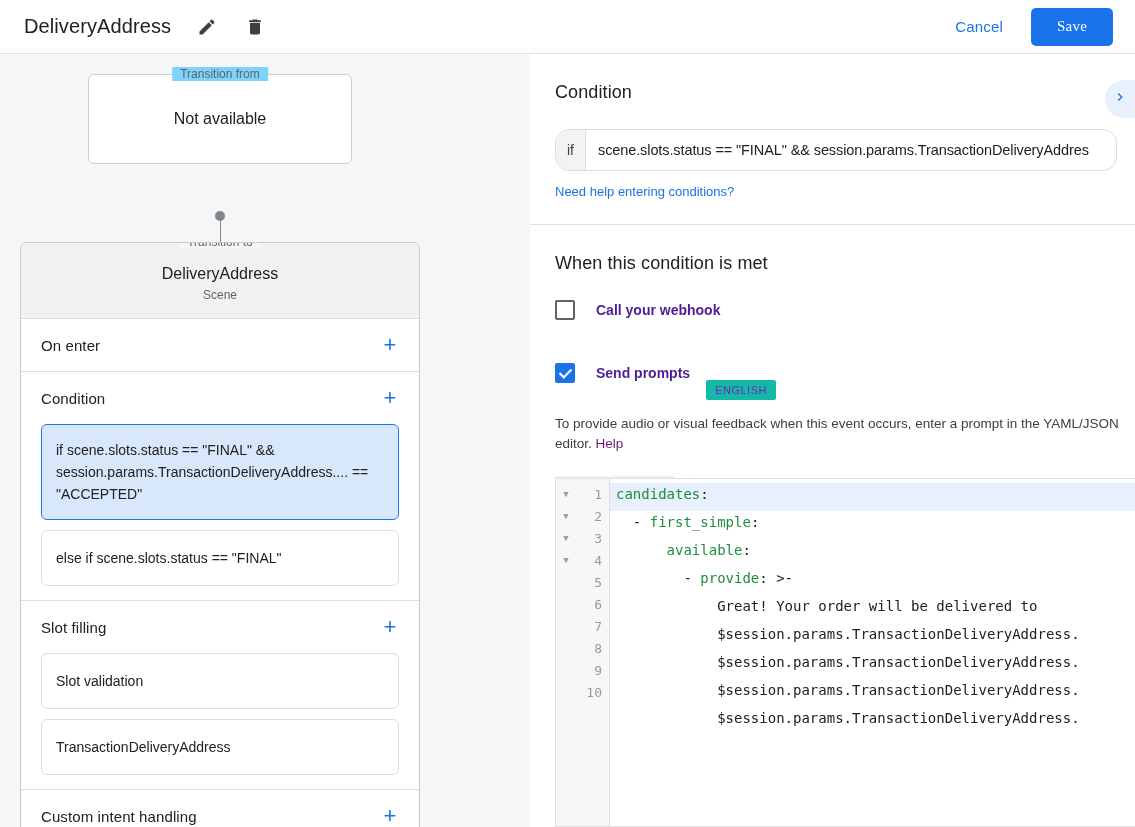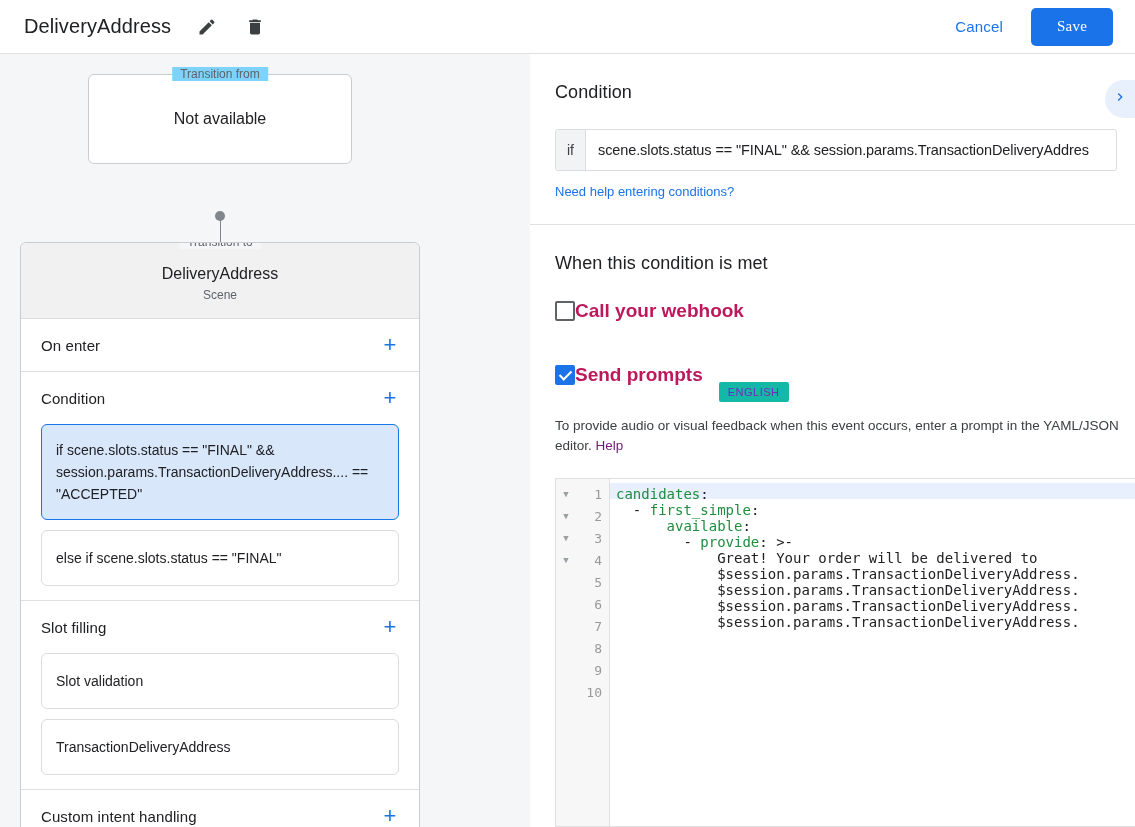--- a/index.html
+++ b/index.html
@@ -204,21 +204,21 @@
     width: 30px; height: 38px;
     background: #e8f0fe;
     border-radius: 19px 0 0 19px;
     display: flex; align-items: center; justify-content: center;
     cursor: pointer;
   }
   .cond-row {
     display: flex;
     margin-top: 26px;
     border: 1px solid #dadce0;
-    border-radius: 3px;
+    border-radius: 14px;
     height: 42px;
     overflow: hidden;
     width: 562px;
   }
   .cond-if {
     width: 30px;
     background: #f1f3f4;
     border-right: 1px solid #dadce0;
     display: flex; align-items: center; justify-content: center;
     font-size: 14px; color: #3c4043;
@@ -263,23 +263,23 @@
   .cb.checked::after {
     content: "";
     position: absolute;
     left: 5px; top: 1px;
     width: 5px; height: 10px;
     border: solid #ffffff;
     border-width: 0 2px 2px 0;
     transform: rotate(45deg);
   }
   .cb-label {
-    margin-left: 0;
-    font-size: 19px;
-    color: #be185d;
+    margin-left: 21px;
+    font-size: 14px;
+    color: #4c1d95;
     font-weight: bold;
   }
   .badge {
     margin-left: 16px;
     background: #14b8a6;
     color: #7627bb;
     font-size: 11px;
     letter-spacing: .5px;
     padding: 4px 9px;
     border-radius: 2px;
@@ -340,21 +340,21 @@
     cursor: pointer;
   }
   .gnum { flex: 1; text-align: right; padding-right: 7px; }
   .code {
     flex: 1;
     padding-top: 4px;
     overflow: hidden;
     position: relative;
   }
   .cline {
-    height: 16px;
+    height: 28px;
     white-space: pre;
     font-family: "DejaVu Sans Mono", monospace;
     font-size: 14px;
     color: #202124;
     padding-left: 6px;
     line-height: 22px;
   }
   .cline.hl { background: #e8f0fe; }
   .k-key { color: #1e8e3e; }
   .k-punc { color: #202124; }

